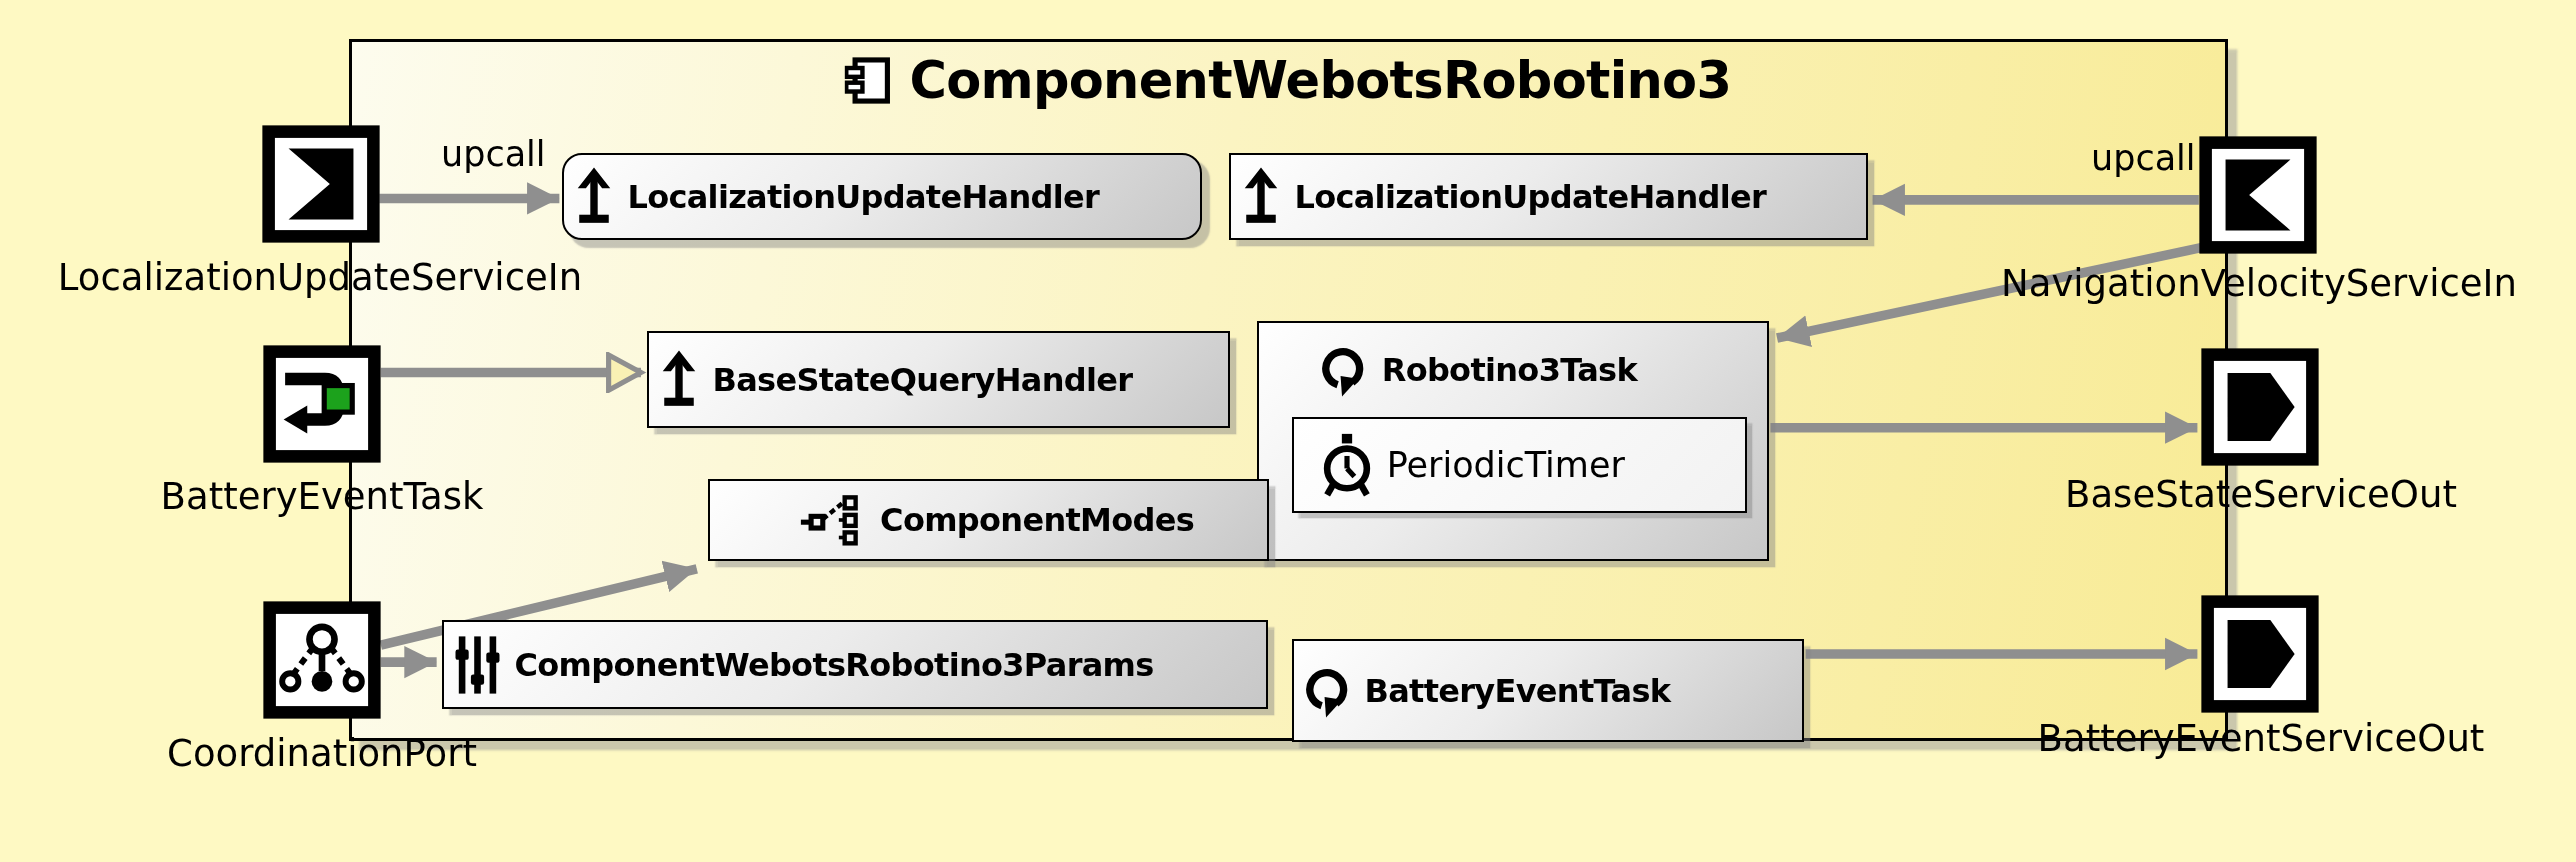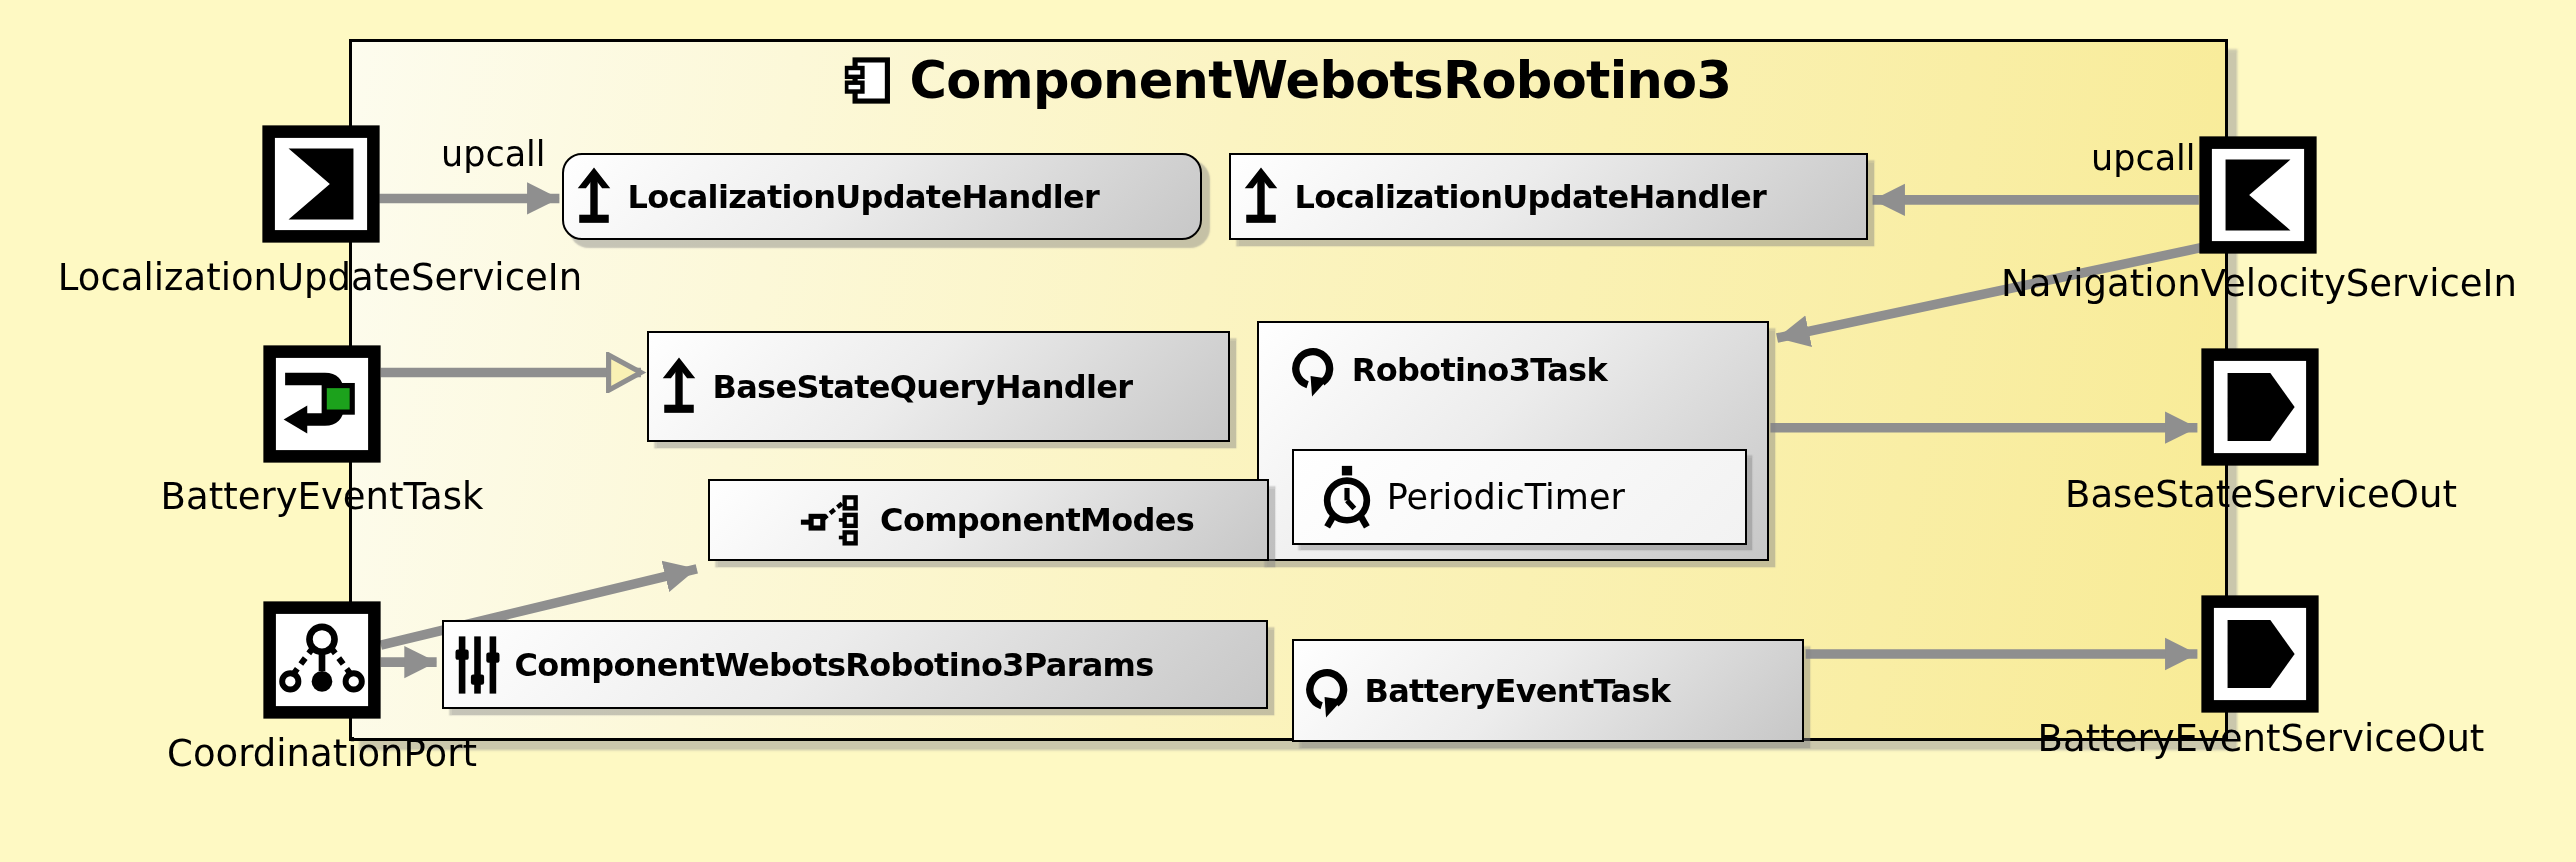--- a/index.html
+++ b/index.html
@@ -30,28 +30,28 @@
     border:2.9px solid #000;
     background:linear-gradient(135deg, #ffffff 0%, #ececec 45%, #c7c7c7 100%);
     box-shadow:7.3px 7.3px 1.5px rgba(130,130,130,.45);
     display:flex; align-items:center; padding-left:10.3px; gap:13.2px;
   }
   .ebox .lbl { font-size:32px; font-weight:bold; white-space:nowrap; letter-spacing:-0.7px; }
   .center-content { justify-content:center; padding-left:16px; }
 
   .box-a { left:562px;  top:153px; width:640px;  height:87px;border-radius:20px; }
   .box-b { left:1229px; top:153px; width:639px;  height:87px; }
-  .box-c { left:647px;  top:331px; width:583px;  height:111px; }
+  .box-c { left:647px;  top:331px; width:583px;  height:97px; }
   .box-d { left:1257px; top:321px; width:512px;  height:240px; align-items:flex-start; padding-left:0; display:block; }
-  .box-d-titlerow { display:flex; align-items:center; gap:14.7px; height:93px; padding-left:31px; }
+  .box-d-titlerow { display:flex; align-items:center; gap:14.7px; height:93px; padding-left:61px; }
   .box-e {
     left:1292px; top:417px; width:455px; height:96px;
     border:2.9px solid #000; background:linear-gradient(135deg,#ffffff,#f2f2f2);
     box-shadow:5.9px 5.9px 1.5px rgba(120,120,120,.4);
-    display:flex; align-items:center; gap:14.7px; padding-left:28px;margin-top:32px;
+    display:flex; align-items:center; gap:14.7px; padding-left:28px;
   }
   .box-e .lbl-reg { font-size:35px; font-weight:normal; white-space:nowrap; }
   .box-f { left:708px;  top:479px; width:561px;  height:82px; }
   .box-g { left:1292px; top:639px; width:512px;  height:103px; }
   .box-h { left:442px;  top:620px; width:826px; height:89px; }
 
   
   .port { width:118px; height:118px; }
   .port svg { display:block; }
 

